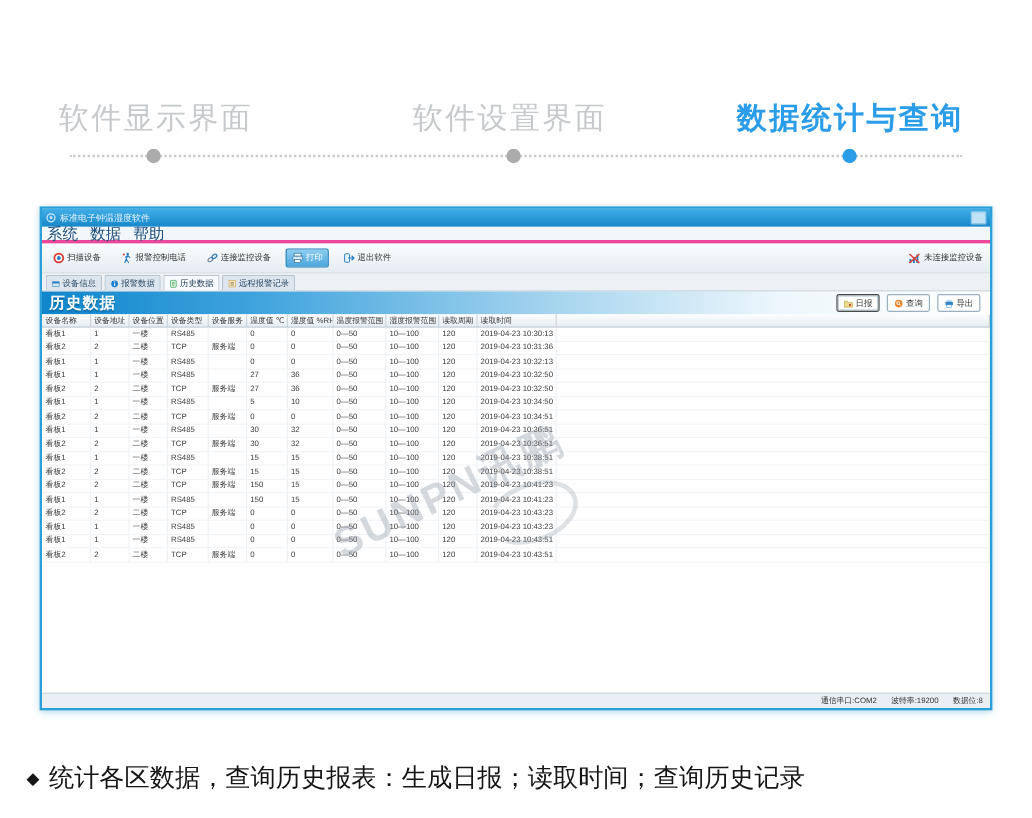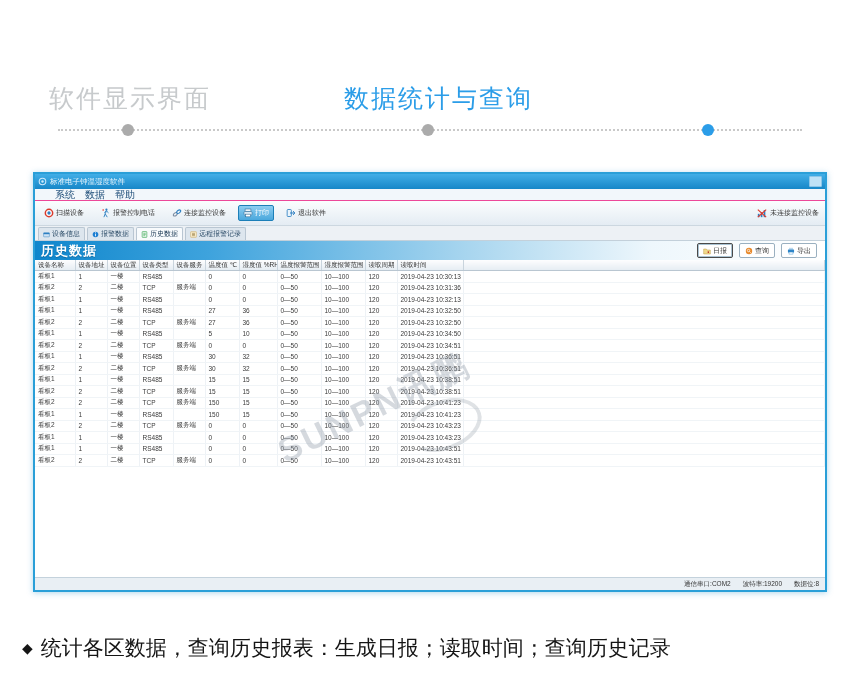--- a/index.html
+++ b/index.html
@@ -22,22 +22,22 @@
   .timeline .dot:nth-child(3){left:644px;}
 
   
   .window{position:absolute;left:33px;top:172px;width:794px;height:420px;background:#fff;
     border:2px solid #2a9fd8;box-shadow:0 1px 6px rgba(30,140,200,.35);
     display:flex;flex-direction:column;box-sizing:border-box;}
   .titlebar{height:15px;background:linear-gradient(#41aee7,#1787c8);display:flex;align-items:center;
     padding:0 3px;color:#e8f5fd;font-size:7.5px;gap:3px;flex:0 0 auto;}
   .titlebar .title-text{flex:1;white-space:nowrap;}
   .win-btn{width:11px;height:9px;background:#bfe2f6;border:1px solid #8cc6e8;border-radius:1px;}
-  .menubar{height:11px;background:#f2f7fb;border-bottom:1px solid #ec4899;display:flex;align-items:center;
-    padding-left:20px;gap:10px;font-size:10px;color:#1f4e79;flex:0 0 auto;}
+  .menubar{height:11px;background:#f2f7fb;border-bottom:3px solid #ec4899;display:flex;align-items:center;
+    padding-left:4px;gap:10px;font-size:13px;color:#1f4e79;flex:0 0 auto;}
   .menu-item{cursor:default;}
 
   .toolbar{height:24px;background:linear-gradient(#fbfdfe,#e4ecf3);border-bottom:1px solid #ccd7e0;
     display:flex;align-items:center;padding:0 4px;gap:7px;flex:0 0 auto;}
   .tool-btn{display:flex;align-items:center;gap:2px;font-size:7px;color:#333;padding:2px 4px;
     border:1px solid transparent;border-radius:2px;white-space:nowrap;}
   .tool-btn.active{background:linear-gradient(#8ecdf0,#4aa8dd);border:1px solid #1c7fb8;color:#fff;}
   .conn-status{margin-left:auto;display:flex;align-items:center;gap:3px;font-size:7px;color:#333;padding-right:2px;}
 
   .tabrow{height:13px;background:#edf1f5;display:flex;align-items:flex-end;gap:2px;padding:1px 0 0 3px;
@@ -81,20 +81,21 @@
   .i10 svg{width:10px;height:10px;} .i8 svg{width:8px;height:8px;} .i7 svg{width:7px;height:7px;}
   .i9 svg{width:9px;height:9px;}
 </style>
 </head>
 <body>
 
 <div class="page">
 
   <div class="nav-row" id="nav-row">
       <div class="nav-item">软件显示界面</div>
+      <div class="nav-item">软件设置界面</div>
       <div class="nav-item active">数据统计与查询</div>
     </div>
 
   <div class="timeline" id="timeline">
       <span class="dot"></span>
       <span class="dot"></span>
       <span class="dot active"></span>
     </div>
 
   <div class="window">

